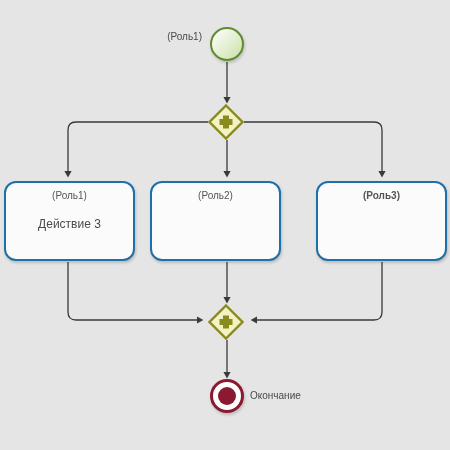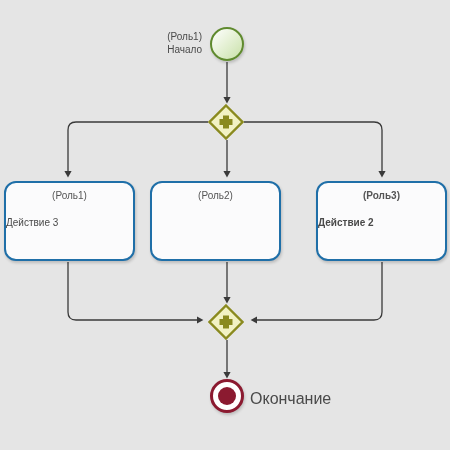--- a/index.html
+++ b/index.html
@@ -45,22 +45,22 @@
     text-align: center;
     font-size: 10px;
     color: #555555;
     white-space: nowrap;
   }
   .task .action {
     position: absolute;
     left: 0;
     right: 0;
     top: 34px;
-    text-align: left;
-    font-size: 10px;
+    text-align: center;
+    font-size: 12px;
     color: #4a4a4a;
     white-space: nowrap;
   }
   #task-left   { left: 4px;   top: 181px; }
   #task-middle { left: 150px; top: 181px; }
   #task-right  { left: 316px; top: 181px; font-weight: bold; }
 
   
   #start-event {
     position: absolute;
@@ -105,21 +105,21 @@
     top: 5px;
     width: 18px;
     height: 18px;
     border-radius: 50%;
     background: #8b1a30;
   }
   #end-label {
     position: absolute;
     left: 250px;
     top: 390px;
-    font-size: 16px;
+    font-size: 10px;
     color: #4a4a4a;
     white-space: nowrap;
   }
 
   
   .gateway {
     position: absolute;
     width: 36px;
     height: 36px;
   }
@@ -156,21 +156,20 @@
       <path d="M227,262 L227,300" marker-end="url(#arrow-down)"></path>
 
       <path d="M382,262 L382,312 Q382,320 374,320 L254,320" marker-end="url(#arrow-right)"></path>
 
       <path d="M227,340 L227,375" marker-end="url(#arrow-down)"></path>
     </g>
   </svg>
 
   <div id="start-label">
     <div>(Роль1)</div>
-    <div>Начало</div>
   </div>
   <div id="start-event"></div>
 
   <div class="gateway" id="gateway-split">
     <svg width="36" height="36" viewBox="0 0 36 36" xmlns="http://www.w3.org/2000/svg">
       <polygon points="18,1.5 34.5,18 18,34.5 1.5,18" fill="#f2f2c4" stroke="#8a8a1f" stroke-width="2.4"></polygon>
       <path d="M15,11.5 h6 v3.5 h3.5 v6 h-3.5 v3.5 h-6 v-3.5 h-3.5 v-6 h3.5 z" fill="#8a8a1f"></path>
     </svg>
   </div>
 
@@ -178,21 +177,20 @@
     <div class="role">(Роль1)</div>
     <div class="action">Действие 3</div>
   </div>
 
   <div class="task" id="task-middle">
     <div class="role">(Роль2)</div>
   </div>
 
   <div class="task" id="task-right">
     <div class="role">(Роль3)</div>
-    <div class="action">Действие 2</div>
   </div>
 
   <div class="gateway" id="gateway-join">
     <svg width="36" height="36" viewBox="0 0 36 36" xmlns="http://www.w3.org/2000/svg">
       <polygon points="18,1.5 34.5,18 18,34.5 1.5,18" fill="#f2f2c4" stroke="#8a8a1f" stroke-width="2.4"></polygon>
       <path d="M15,11.5 h6 v3.5 h3.5 v6 h-3.5 v3.5 h-6 v-3.5 h-3.5 v-6 h3.5 z" fill="#8a8a1f"></path>
     </svg>
   </div>
 
   <div id="end-event">

